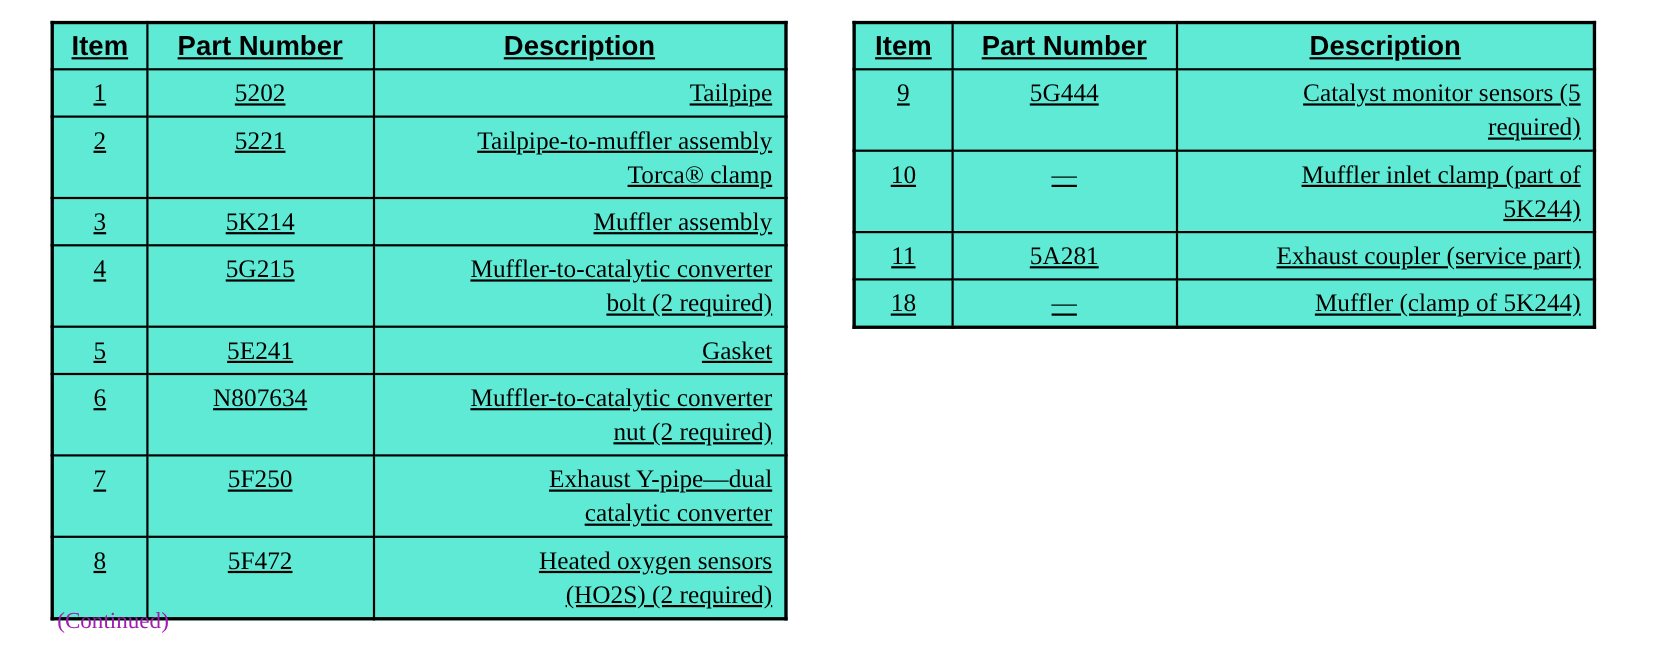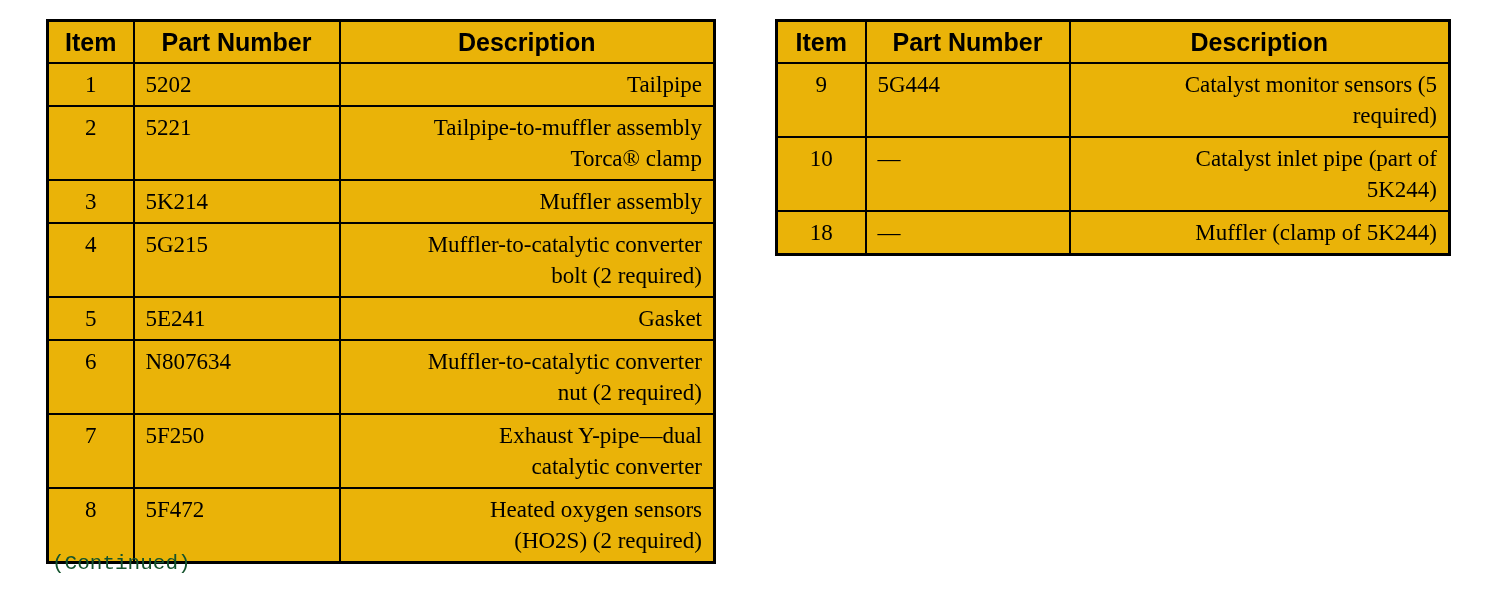--- a/index.html
+++ b/index.html
@@ -18,22 +18,23 @@
     color: #000000;
   }
   .parts-table-wrap { position: absolute; top: 19px; }
   .wrap-left  { left: 46px;  width: 667px; }
   .wrap-right { left: 775px; width: 673px; }
 
   table.parts-table {
     border-collapse: collapse;
     table-layout: fixed;
     width: 100%;
-    background: #eab308;
+    background: #5eead4;
     border: 3px solid #000000;
+    text-decoration: underline;
   }
   table.parts-table th,
   table.parts-table td {
     border: 2px solid #000000;
     margin: 0;
     overflow: hidden;
   }
   table.parts-table th {
     font-family: "Liberation Sans", sans-serif;
     font-weight: bold;
@@ -48,30 +49,30 @@
   table.parts-table th.col-part { text-align: center; }
 
   table.parts-table td {
     font-family: "Liberation Serif", serif;
     font-size: 23px;
     line-height: 31px;
     vertical-align: top;
     padding: 5px 11px 5px 11px;
   }
   td.item { text-align: center; padding-left: 4px; padding-right: 4px; }
-  td.part { text-align: left; white-space: nowrap; }
+  td.part { text-align: center; white-space: nowrap; }
   td.desc { text-align: right; white-space: pre-line; }
 
   .continued-note {
     position: absolute;
     left: 52px;
     top: 552px;
-    font-family: Liberation Mono, monospace;
+    font-family: Liberation Serif, serif;
     font-size: 21px;
-    color: #14532d;
+    color: #a21caf;
     white-space: nowrap;
   }
 </style>
 </head>
 <body>
 
 <div class="page">
 
   <div class="parts-table-wrap wrap-left">
     <table class="parts-table">
@@ -154,22 +155,27 @@
       <tbody>
           <tr>
             <td class="item">9</td>
             <td class="part">5G444</td>
             <td class="desc">Catalyst monitor sensors (5
 required)</td>
           </tr>
           <tr>
             <td class="item">10</td>
             <td class="part">—</td>
-            <td class="desc">Catalyst inlet pipe (part of
+            <td class="desc">Muffler inlet clamp (part of
 5K244)</td>
+          </tr>
+          <tr>
+            <td class="item">11</td>
+            <td class="part">5A281</td>
+            <td class="desc">Exhaust coupler (service part)</td>
           </tr>
           <tr>
             <td class="item">18</td>
             <td class="part">—</td>
             <td class="desc">Muffler (clamp of 5K244)</td>
           </tr>
         </tbody>
     </table>
   </div>
 

